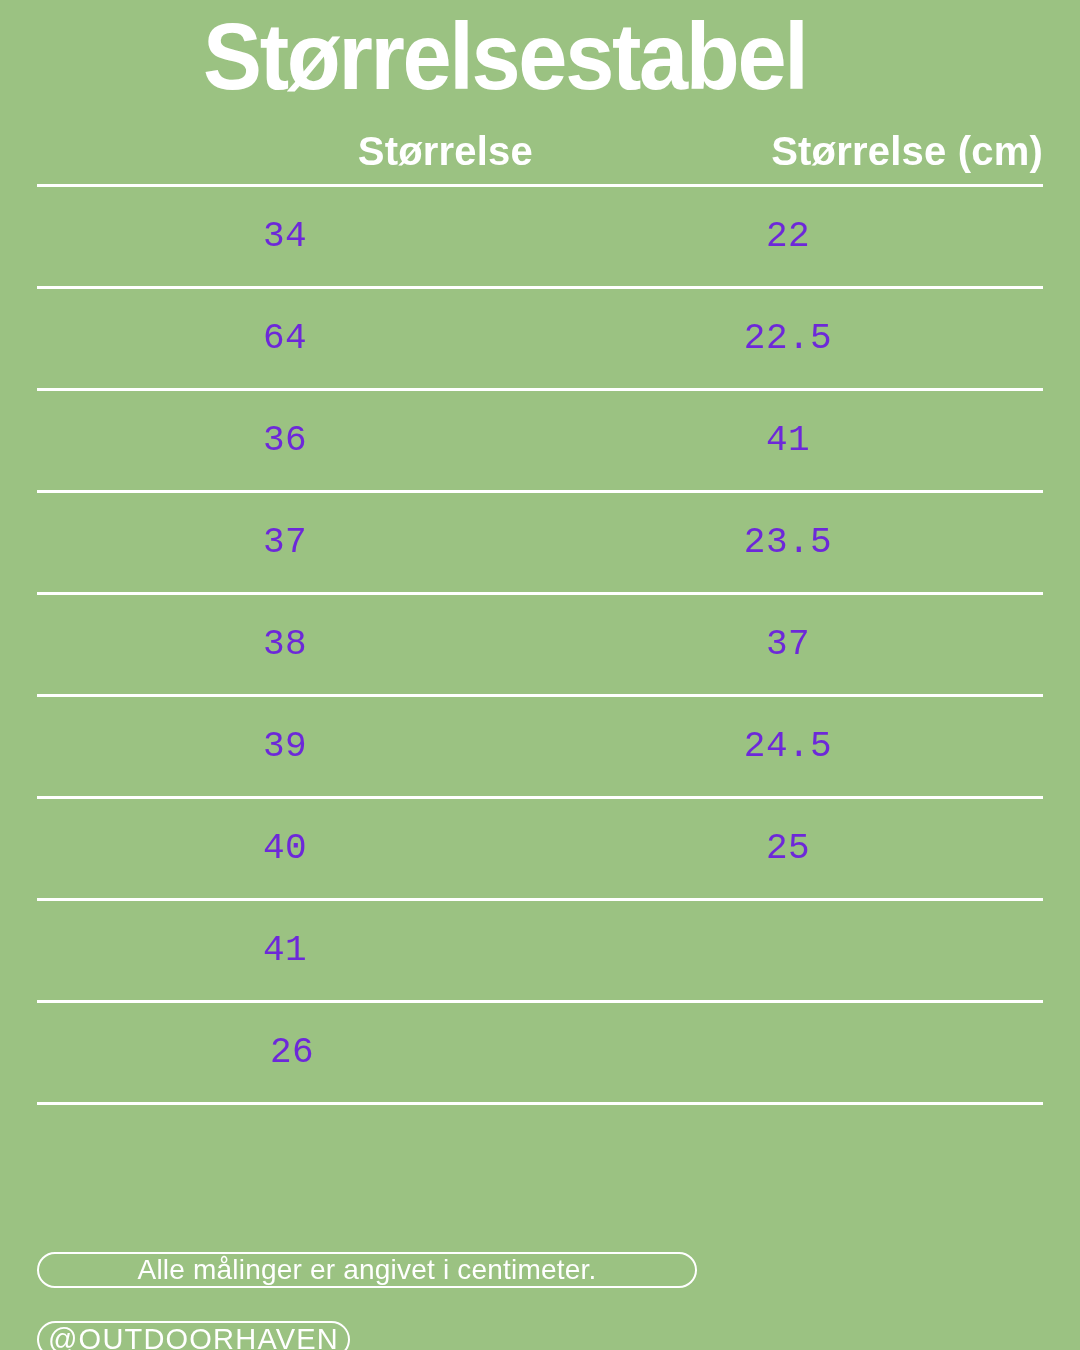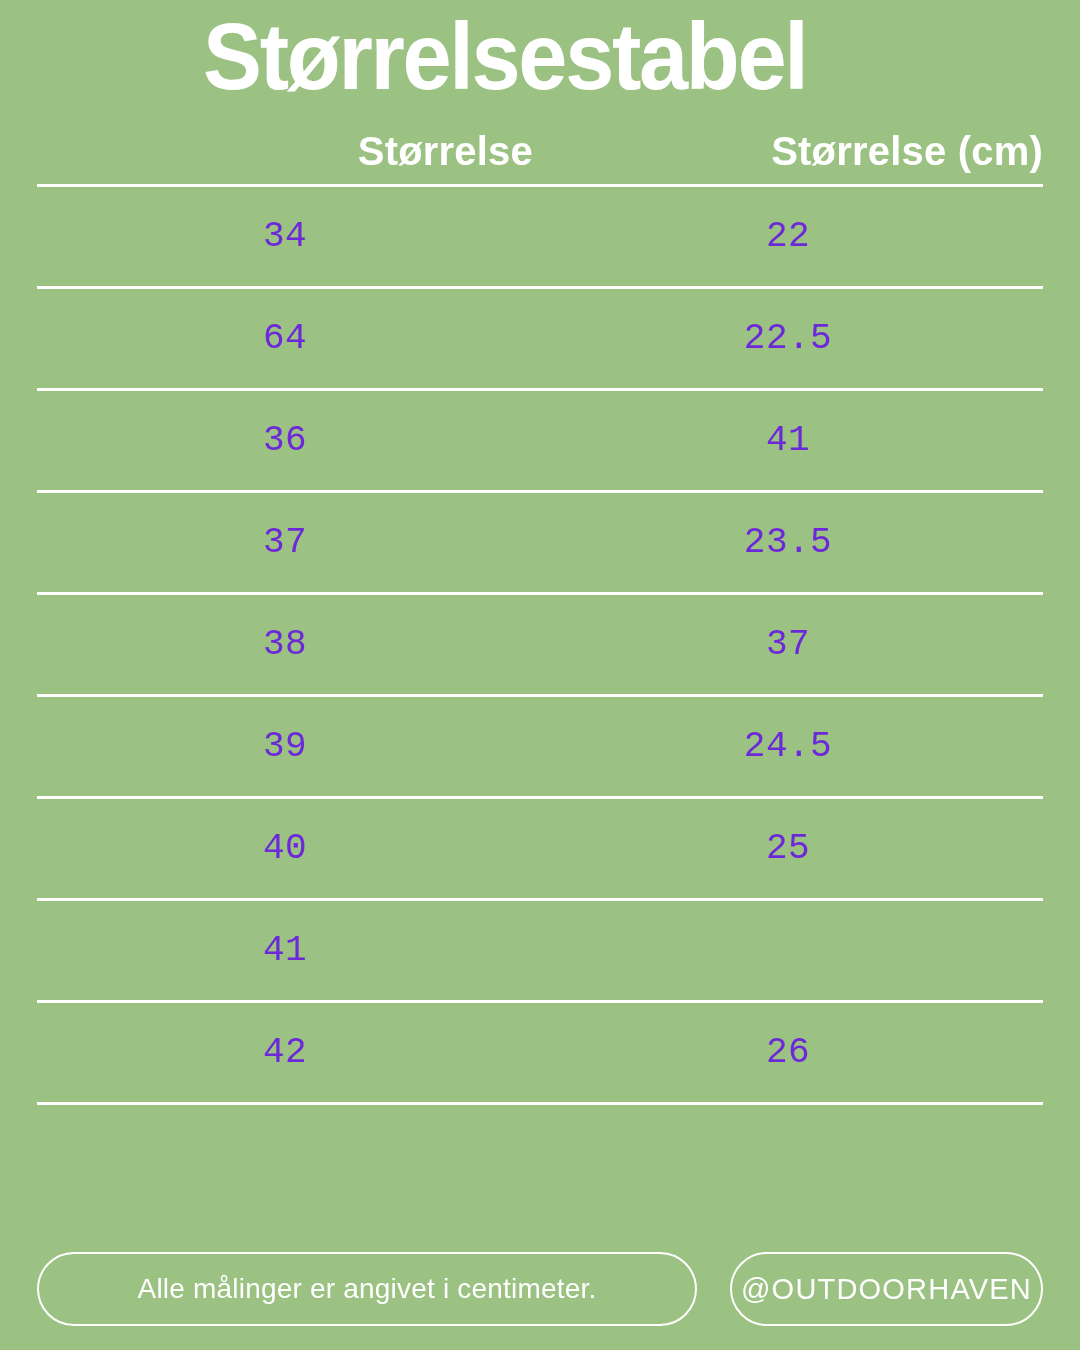--- a/index.html
+++ b/index.html
@@ -86,20 +86,21 @@
 
   
   .footer {
     position: absolute;
     left: 37px;
     top: 1252px;
     width: 1006px;
     height: 74px;
     display: flex;
     gap: 33px;
+    flex-direction: column;
   }
   .pill {
     border: 2px solid #ffffff;
     border-radius: 999px;
     box-sizing: border-box;
     display: flex;
     align-items: center;
     justify-content: center;
     color: #ffffff;
     height: 74px;
@@ -174,21 +175,20 @@
     <div class="td col-b">25</div>
   </div>
   <div class="rule"></div>
 
   <div class="row">
     <div class="td col-a">41</div>
   </div>
   <div class="rule"></div>
 
   <div class="row">
-    <div class="td col-a">42</div>
     <div class="td col-b">26</div>
   </div>
   <div class="rule"></div>
 
 
 </div>
 
 <div class="footer">
   <div class="pill pill-note">
     <span>Alle målinger er angivet i centimeter.</span>

